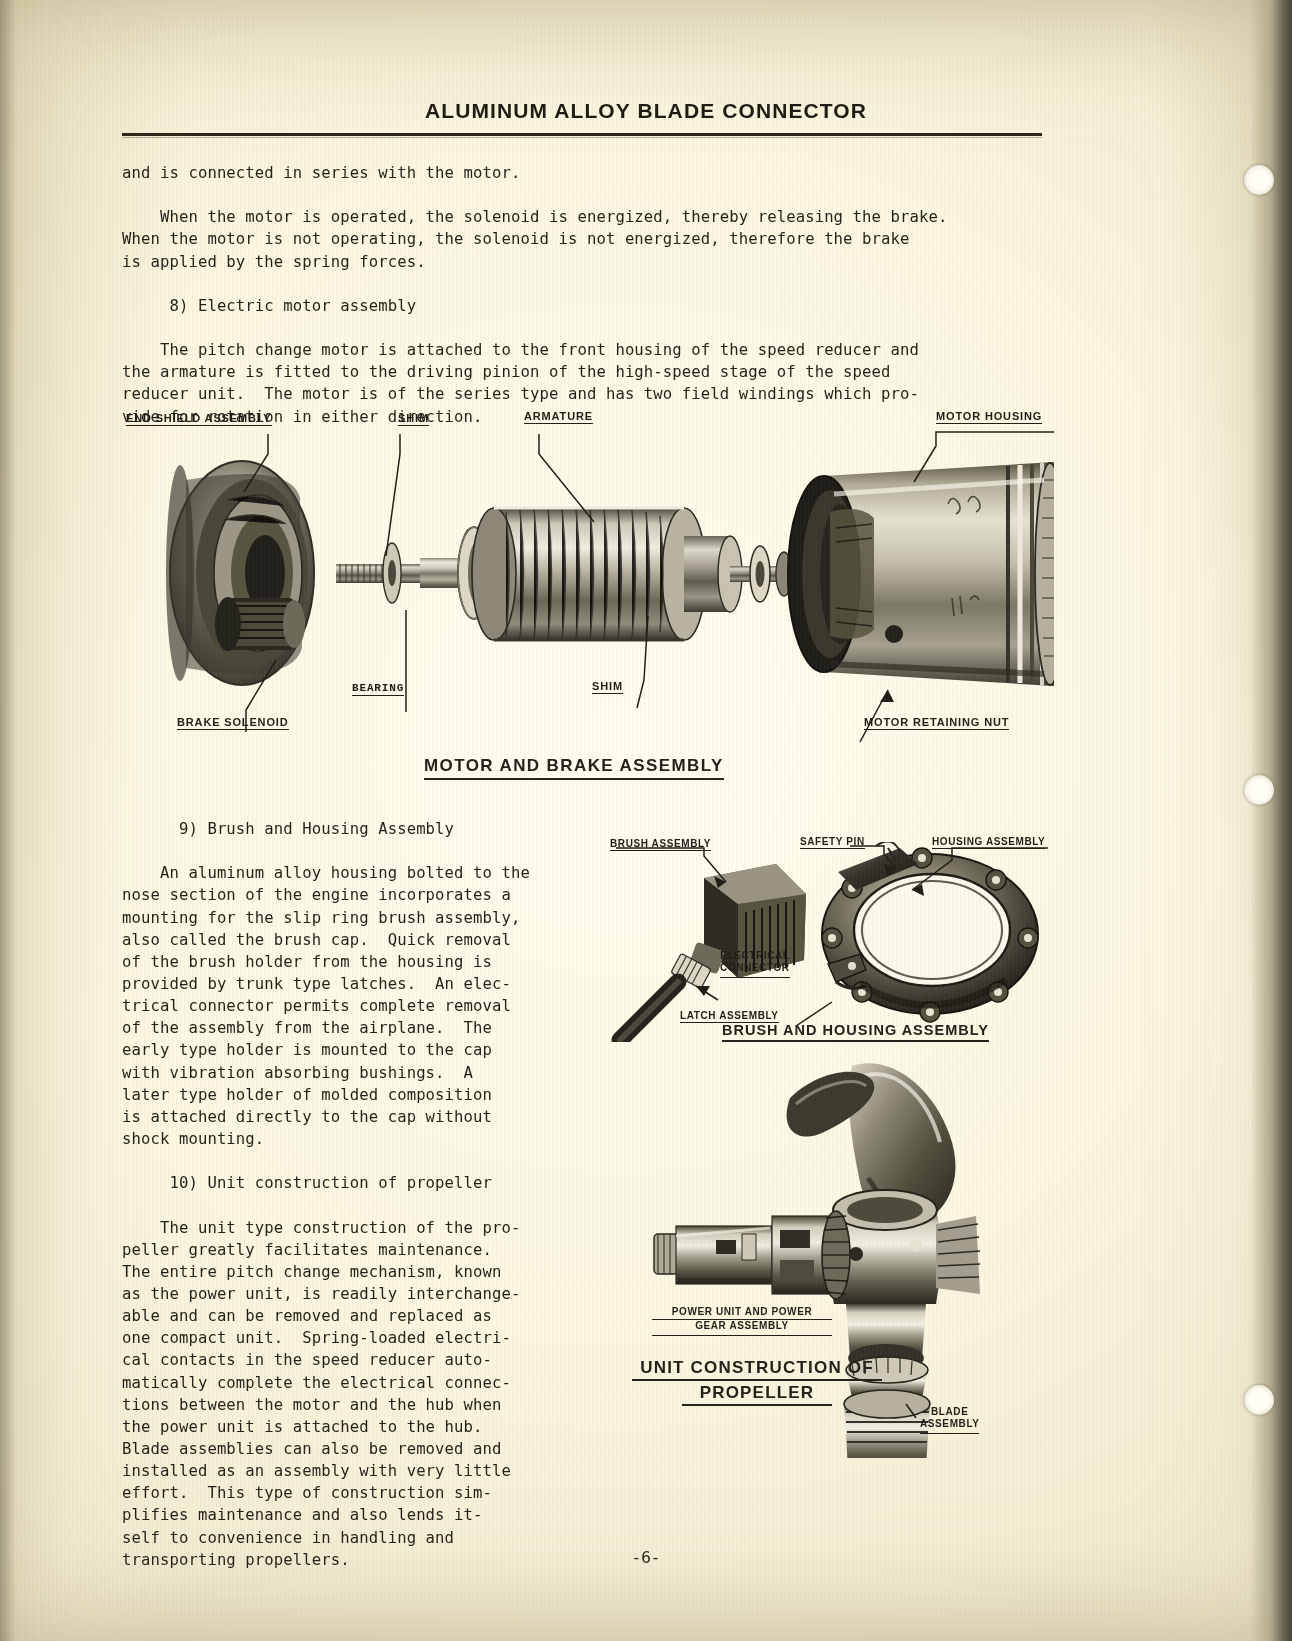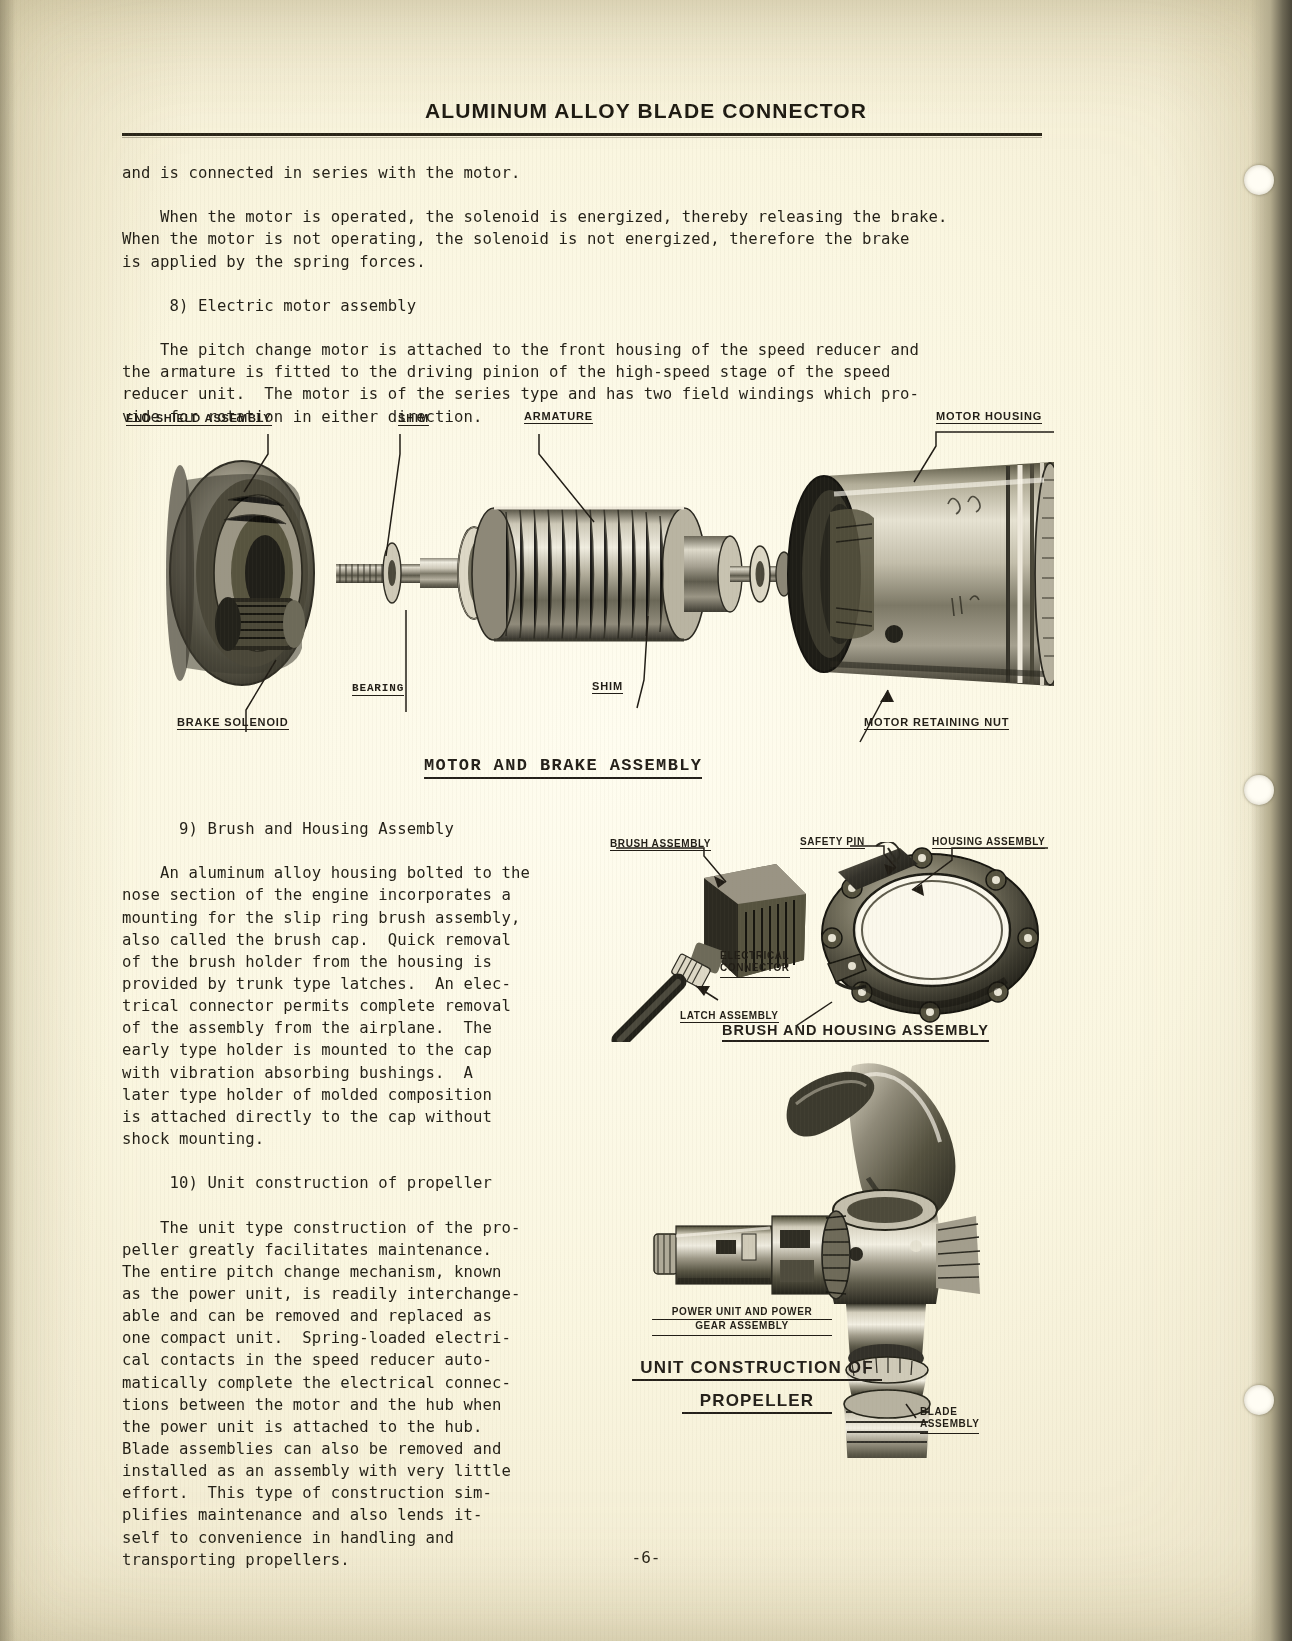--- a/index.html
+++ b/index.html
@@ -86,36 +86,36 @@
     border-bottom:2px solid #24201a;
     padding-bottom:2px;
     white-space:nowrap;
   }
   .cap2{
     position:absolute;
     font-family:"Liberation Sans", sans-serif;
     font-weight:bold;font-size:14.5px;letter-spacing:.9px;color:#24201a;
     text-align:center;white-space:nowrap;
   }
-  .cap2 span{display:block;border-bottom:2px solid #24201a;padding-bottom:1px;margin-bottom:10px;}
+  .cap2 span{display:block;border-bottom:2px solid #24201a;padding-bottom:1px;margin-bottom:2px;}
   .lbl{
     position:absolute;
     font-family:"Liberation Sans", sans-serif;
     font-weight:bold;font-size:11px;letter-spacing:.85px;color:#211d16;
     border-bottom:1.6px solid #211d16;
     white-space:nowrap;padding-bottom:1px;
   }
   .lbl.sm{font-size:10px;letter-spacing:.6px;}
   .lbl2{
     position:absolute;
     font-family:"Liberation Sans", sans-serif;
     font-weight:bold;font-size:10px;letter-spacing:.6px;color:#211d16;
     white-space:nowrap;line-height:1.15;text-align:left;
   }
-  .lbl2 span{display:block;}
+  .lbl2 span{display:block;text-align:center;}
   .lbl2 span:last-child{border-bottom:1.6px solid #211d16;padding-bottom:4px;}
   .lbl2.c{text-align:center;}
   svg.leader{position:absolute;overflow:visible;pointer-events:none;}
   svg.leader line, svg.leader path, svg.leader polyline{
     stroke:#211d16;stroke-width:1.5;fill:none;
   }
   
   .photo{position:absolute;}
   .pgnum{
     position:absolute;left:0;right:0;bottom:74px;text-align:center;
@@ -356,21 +356,21 @@
     <div class="lbl" style="left:274px;top:12px;">SHIM</div>
     <div class="lbl" style="left:400px;top:10px;">ARMATURE</div>
     <div class="lbl" style="left:812px;top:10px;">MOTOR HOUSING</div>
     <div class="lbl" style="left:228px;top:282px;font-family:Liberation Mono, monospace;">BEARING</div>
     <div class="lbl" style="left:468px;top:280px;">SHIM</div>
     <div class="lbl" style="left:36px;top:316px;margin-left:17px;">BRAKE  SOLENOID</div>
     <div class="lbl" style="left:740px;top:316px;">MOTOR RETAINING NUT</div>
 
   </div>
 
-  <div class="cap" style="left:424px;top:756px;font-family:Liberation Mono, monospace;">MOTOR AND BRAKE ASSEMBLY</div>
+  <div class="cap" style="left:424px;top:756px;">MOTOR AND BRAKE ASSEMBLY</div>
 
   <div class="tw" id="col-left">      9) Brush and Housing Assembly
 
     An aluminum alloy housing bolted to the
 nose section of the engine incorporates a
 mounting for the slip ring brush assembly,
 also called the brush cap.  Quick removal
 of the brush holder from the housing is
 provided by trunk type latches.  An elec-
 trical connector permits complete removal

